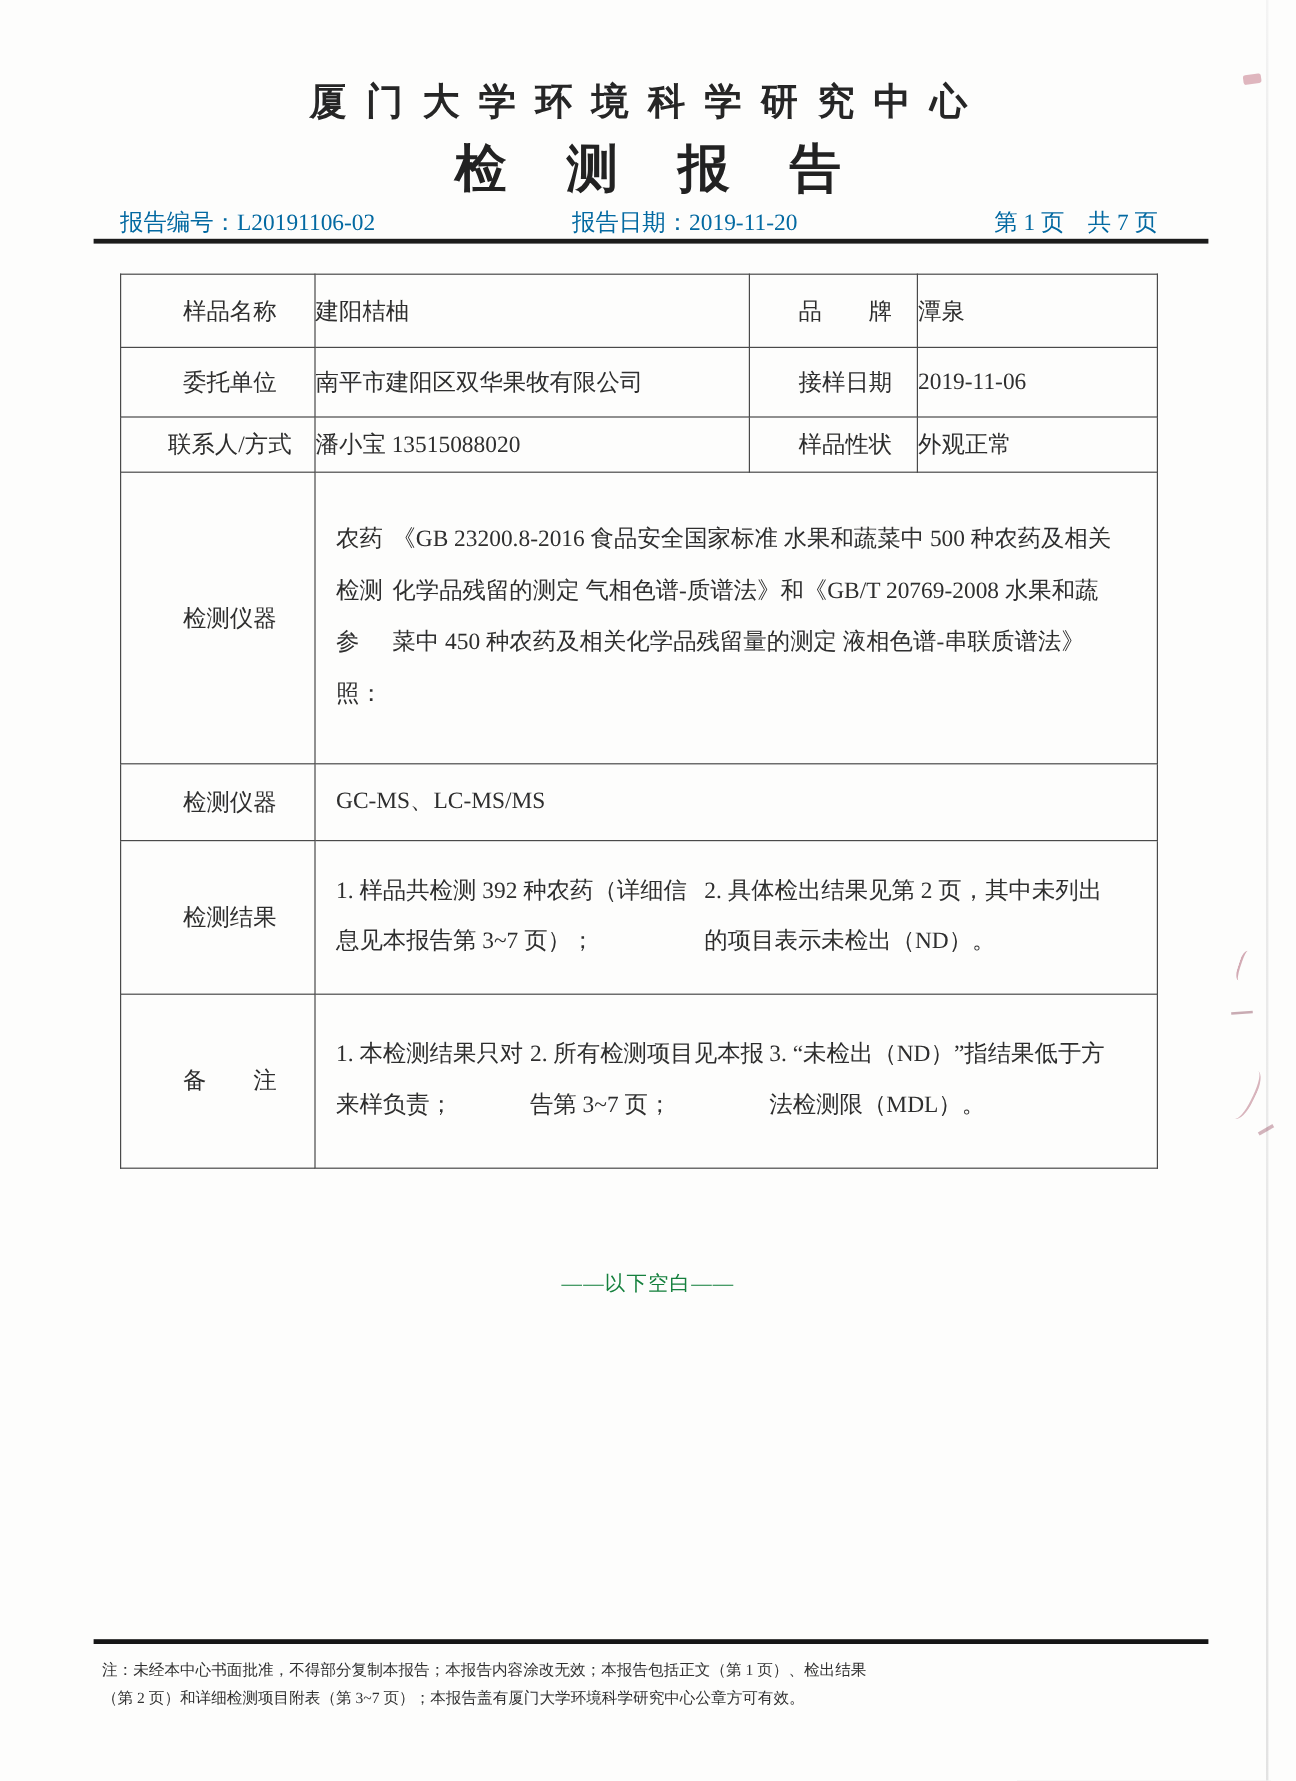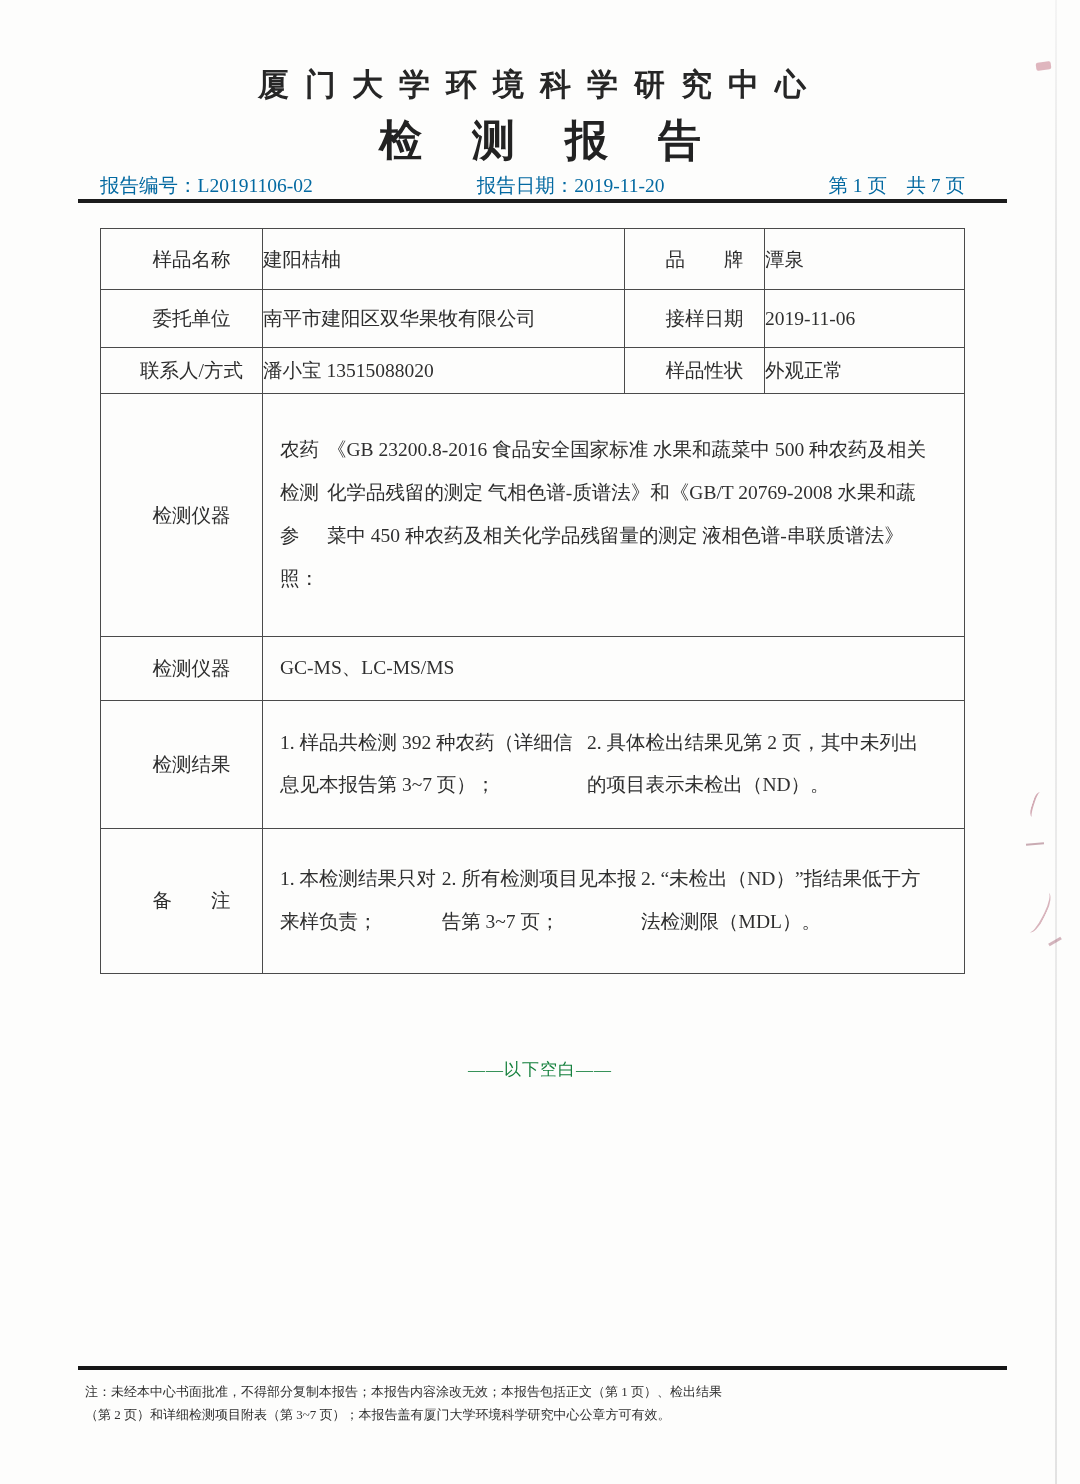--- a/index.html
+++ b/index.html
@@ -169,21 +169,21 @@
             <div>2. 具体检出结果见第 2 页，其中未列出的项目表示未检出（ND）。</div>
           </div>
         </td>
       </tr>
       <tr style="height:145px">
         <td class="lbl">备　　注</td>
         <td class="block" colspan="3">
           <div class="block-inner">
             <div>1. 本检测结果只对来样负责；</div>
             <div>2. 所有检测项目见本报告第 3~7 页；</div>
-            <div>2. “未检出（ND）”指结果低于方法检测限（MDL）。</div>
+            <div>3. “未检出（ND）”指结果低于方法检测限（MDL）。</div>
           </div>
         </td>
       </tr>
     </tbody>
   </table>
 
   <div class="blank-note">——以下空白——</div>
 
   <div class="footer-rule"></div>
   <div class="footer-note">

